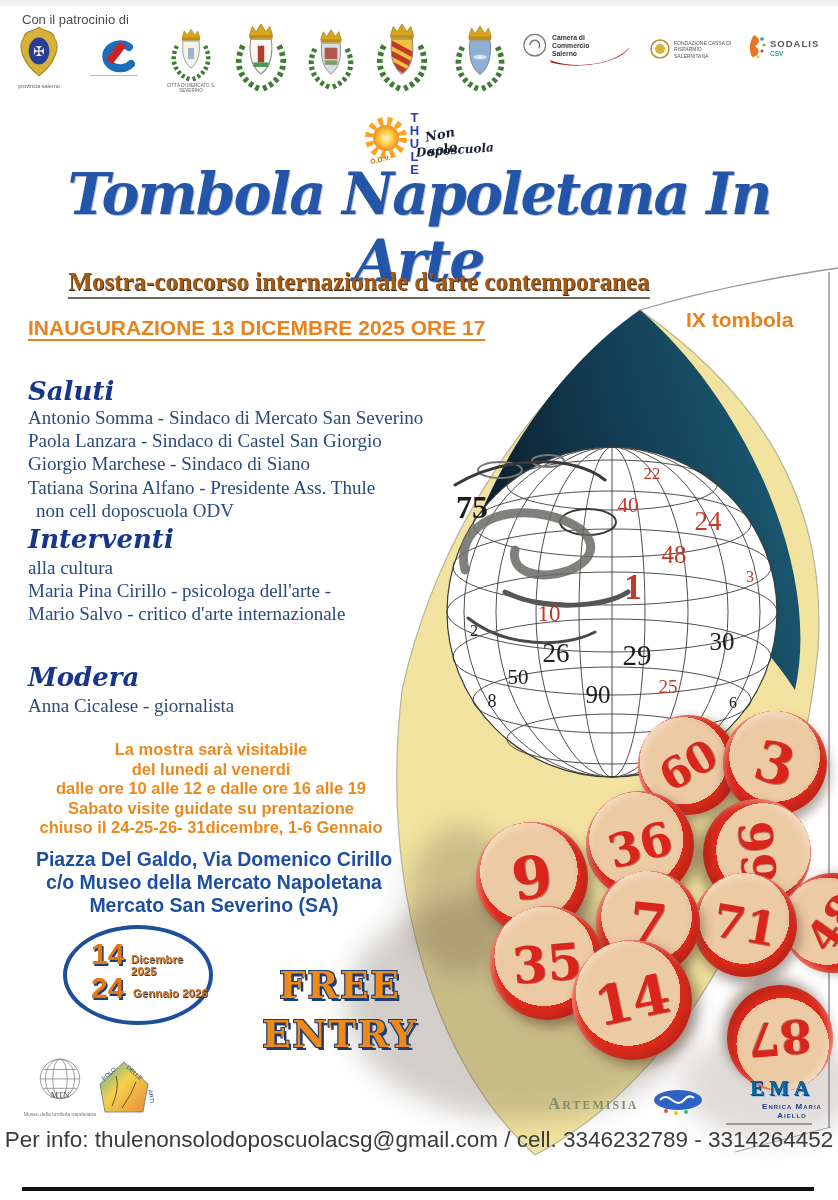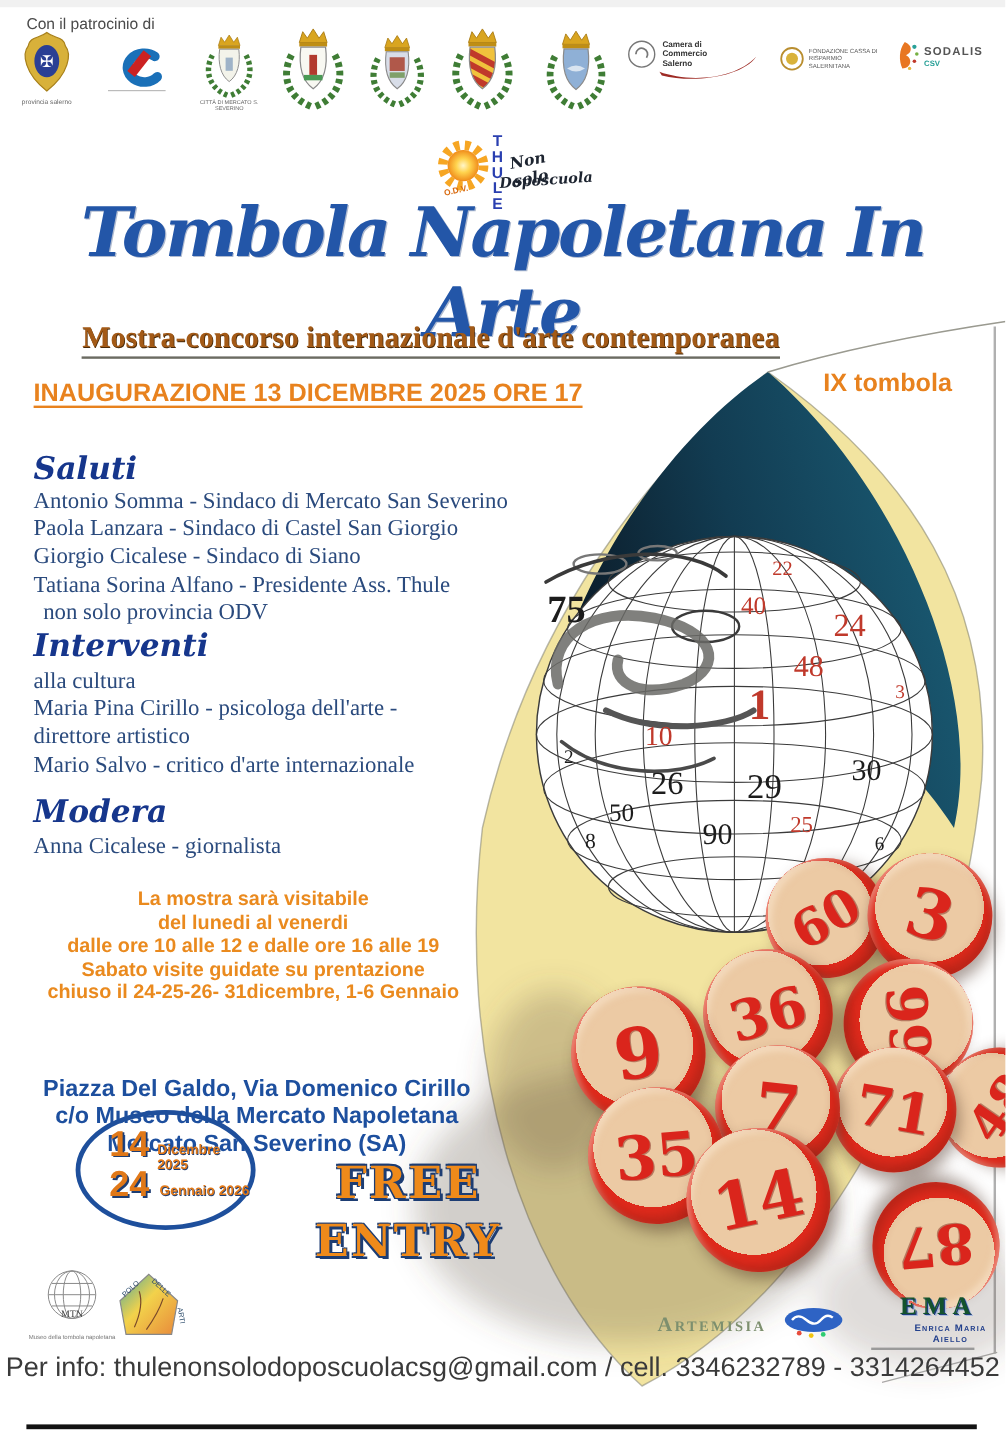--- a/index.html
+++ b/index.html
@@ -32,42 +32,42 @@
   .inaug{left:28px;top:316px;font-size:21px;font-weight:bold;color:#e8821e;
          text-decoration:underline;text-underline-offset:4px;}
   .edition{left:686px;top:308px;font-size:21px;font-weight:bold;color:#e8821e;}
   
   .schead{font-family:"DejaVu Serif",serif;font-style:italic;font-weight:bold;font-size:26px;color:#16368c;}
   .bodyln{font-family:"Liberation Serif",serif;font-size:19px;color:#2a4a7d;line-height:23.2px;white-space:nowrap;}
   .indent{padding-left:8px;}
   .visit{left:25px;top:740px;width:372px;text-align:center;font-size:16.5px;font-weight:bold;
          color:#ea8a1e;line-height:19.5px;}
   .address{left:25px;top:848px;width:378px;text-align:center;font-size:19.5px;font-weight:bold;
-           color:#1d4f9e;line-height:23px;margin-top:48px;}
+           color:#1d4f9e;line-height:23px;}
   
   .oval{left:63px;top:925px;width:142px;height:92px;border:4px solid #1e4f9c;border-radius:50%;}
   .oval span{position:absolute;color:#e07818;font-weight:bold;}
   .d1,.d2{font-size:30px;text-shadow:1.5px 1.5px 0 #1d3d73;left:24px;}
   .d1{top:8px;} .d2{top:42px;}
   .l1,.l2{font-size:11.5px;text-shadow:.6px .6px 0 #1d3d73;}
   .l1{left:64px;top:24px;} .l2{left:66px;top:58px;}
   
   .free{left:255px;width:170px;text-align:center;font-family:"DejaVu Serif",serif;font-weight:bold;
         font-size:37px;color:#ef8a1a;letter-spacing:2px;
         text-shadow:2.5px 2.5px 0 #1d3d73,-1px -1px 0 #1d3d73,1px -1px 0 #1d3d73,-1px 1px 0 #1d3d73;}
   
   .token{position:absolute;border-radius:50%;display:flex;align-items:center;justify-content:center;
          background:radial-gradient(circle at 48% 44%, #eccaa4 0 57%, #e02a1c 57% 100%);
          box-shadow:4px 7px 12px rgba(70,45,30,.45), inset -4px -6px 9px rgba(140,30,20,.45), inset 3px 4px 6px rgba(255,240,220,.5);}
   .token span{font-family:"DejaVu Serif",serif;font-weight:bold;color:#da251c;
               text-shadow:1px 1px 0 rgba(120,20,10,.45);}
   
   .mtncap{width:80px;font-size:5px;color:#777;text-align:center;margin-top:1px;}
   .artemisia{font-family:"Liberation Serif",serif;font-variant:small-caps;font-size:17px;letter-spacing:2px;color:#7d8f6e;font-weight:bold;}
-  .ema-word{font-size:21px;font-weight:bold;color:#14532d;letter-spacing:5px;
+  .ema-word{font-size:21px;font-weight:bold;color:#0369a1;letter-spacing:5px;
             text-shadow:1px 1px 0 #1e3c78,2px 2px 0 #aabbdd;font-family:"Liberation Serif",serif;}
   .ema-cap{font-size:8px;font-weight:bold;color:#23408c;font-variant:small-caps;letter-spacing:1px;margin-top:1px;margin-left:20px;}
   .ema-line{width:86px;height:2px;background:#9a9a9a;margin-top:3px;}
   .footer{left:0;top:1127px;width:838px;text-align:center;font-size:22.5px;color:#3a3a3a;}
   .blackrule{left:22px;top:1187px;width:792px;height:4px;background:#121212;}
 </style>
 </head>
 <body>
 
 <div class="poster">
@@ -311,30 +311,29 @@
   <div class="abs subtitle-wrap" style="z-index:6">
     <span class="subtitle">Mostra-concorso internazionale d'arte contemporanea</span>
   </div>
   <div class="abs inaug" style="z-index:6">INAUGURAZIONE 13 DICEMBRE 2025 ORE 17</div>
   <div class="abs edition" style="z-index:6">IX tombola</div>
 
   <div class="abs schead" style="left:28px;top:376px;z-index:6">Saluti</div>
   <div class="abs" style="left:28px;top:406px;z-index:6">
     <div class="bodyln">Antonio Somma - Sindaco di Mercato San Severino</div>
     <div class="bodyln">Paola Lanzara - Sindaco di Castel San Giorgio</div>
-    <div class="bodyln">Giorgio Cicalese - Sindaco di Siano</div>
+    <div class="bodyln">Giorgio Marchese - Sindaco di Siano</div>
     <div class="bodyln">Tatiana Sorina Alfano - Presidente Ass. Thule</div>
-    <div class="bodyln indent">non solo provincia ODV</div>
+    <div class="bodyln indent">non cell doposcuola ODV</div>
   </div>
 
   <div class="abs schead" style="left:28px;top:524px;z-index:6">Interventi</div>
   <div class="abs" style="left:28px;top:556px;z-index:6">
     <div class="bodyln">alla cultura</div>
     <div class="bodyln">Maria Pina Cirillo - psicologa dell'arte -</div>
-    <div class="bodyln">direttore artistico</div>
     <div class="bodyln">Mario Salvo - critico d'arte internazionale</div>
   </div>
 
   <div class="abs schead" style="left:28px;top:662px;z-index:6">Modera</div>
   <div class="abs bodyln" style="left:28px;top:694px;z-index:6">Anna Cicalese - giornalista</div>
 
   <div class="abs visit" style="z-index:6">
     <div>La mostra sarà visitabile</div>
     <div>del lunedi al venerdi</div>
     <div>dalle ore 10 alle 12 e dalle ore 16 alle 19</div>

